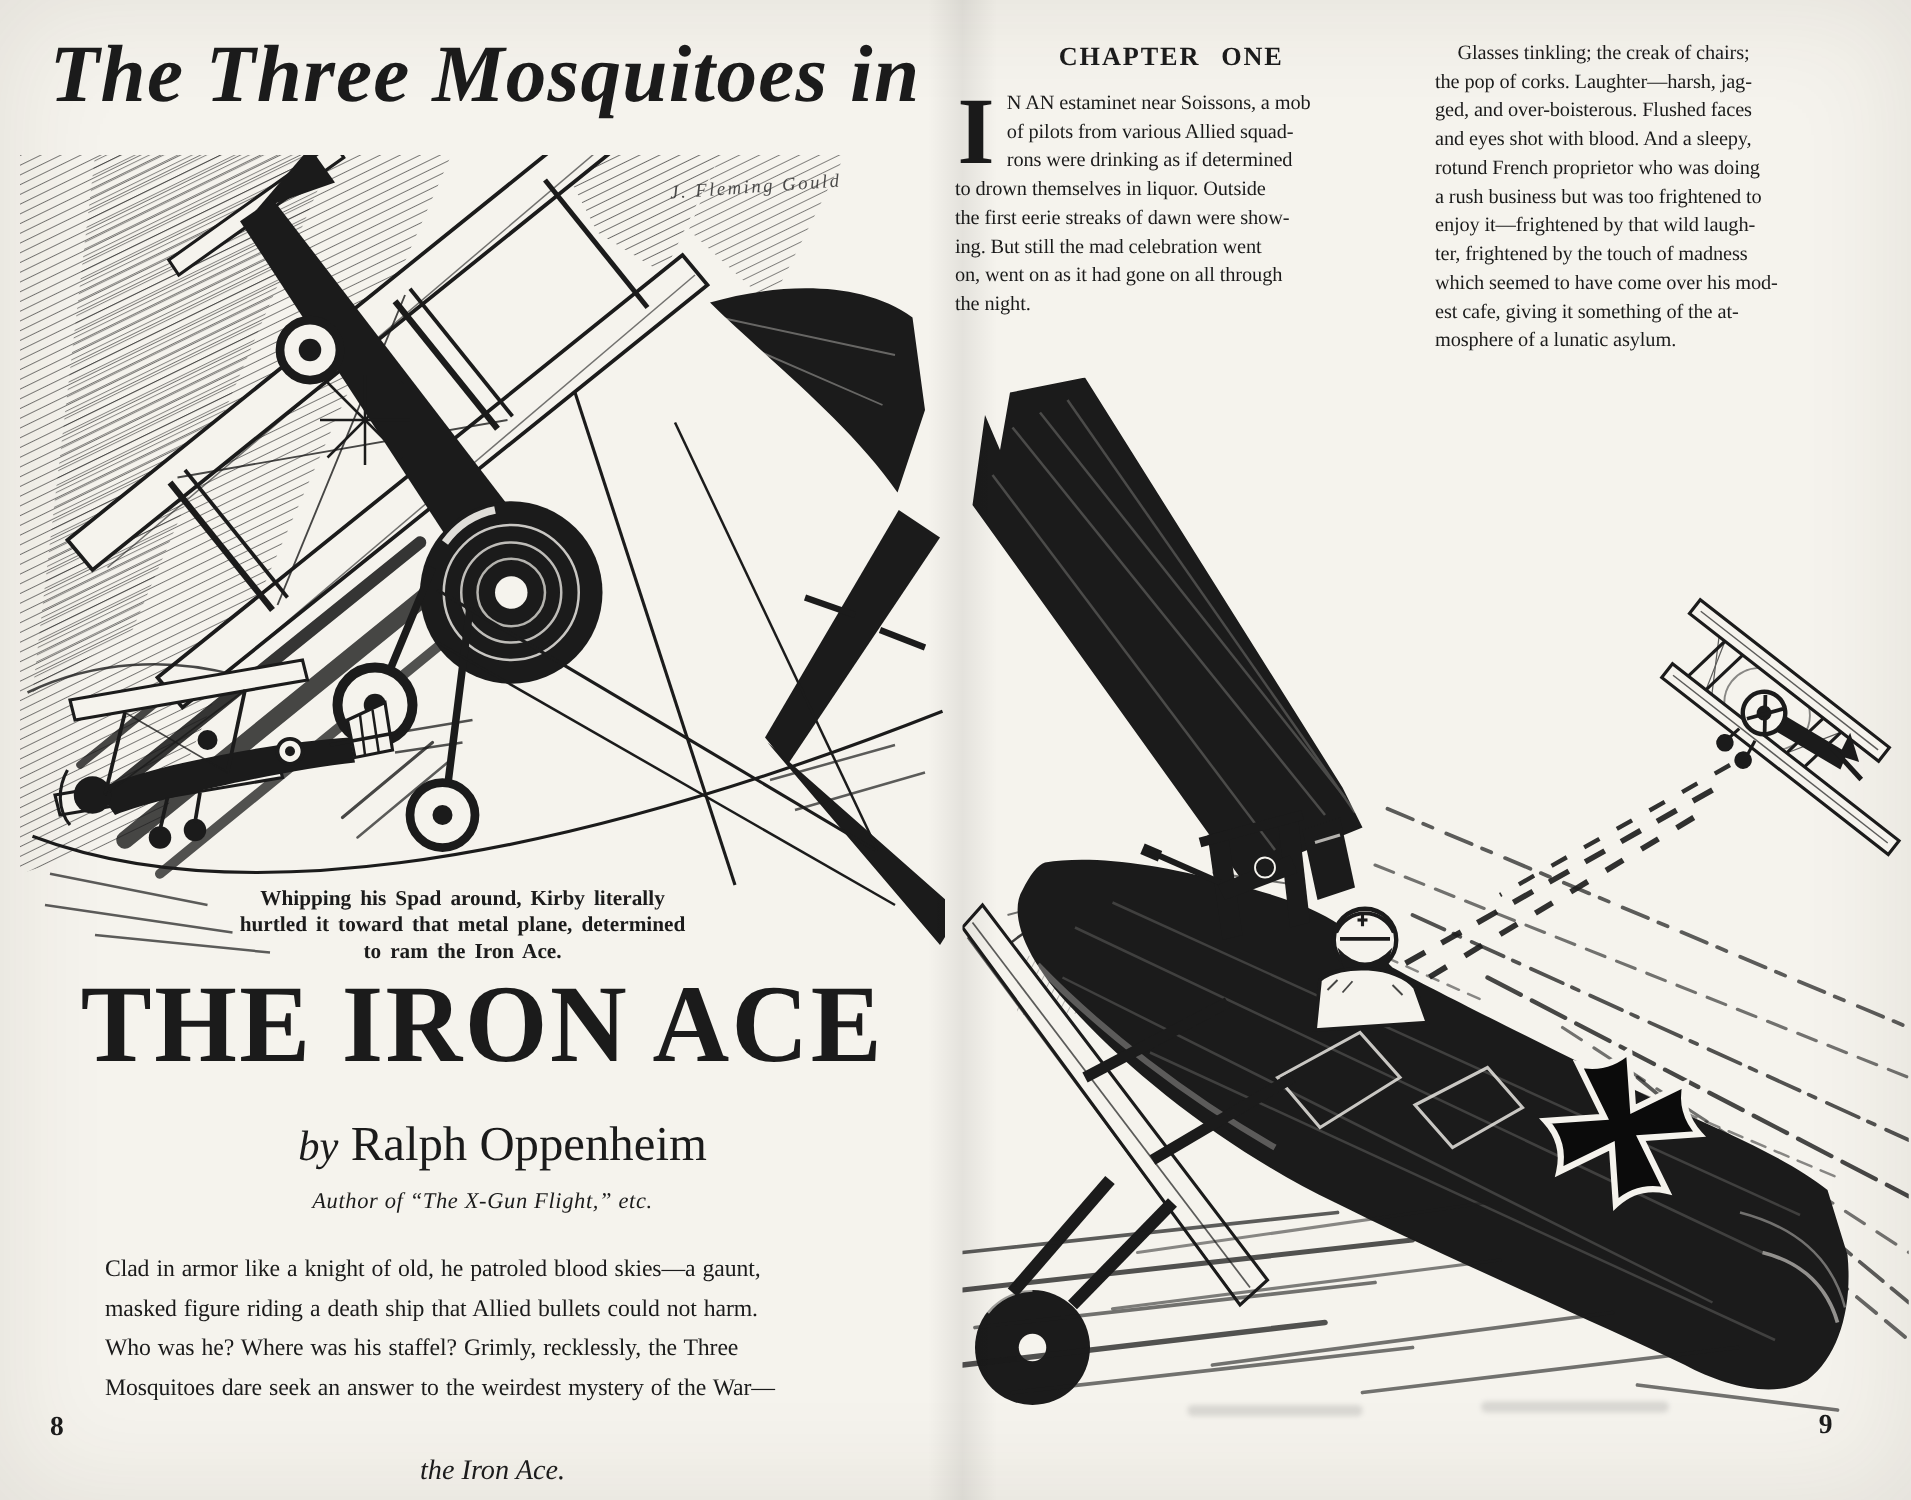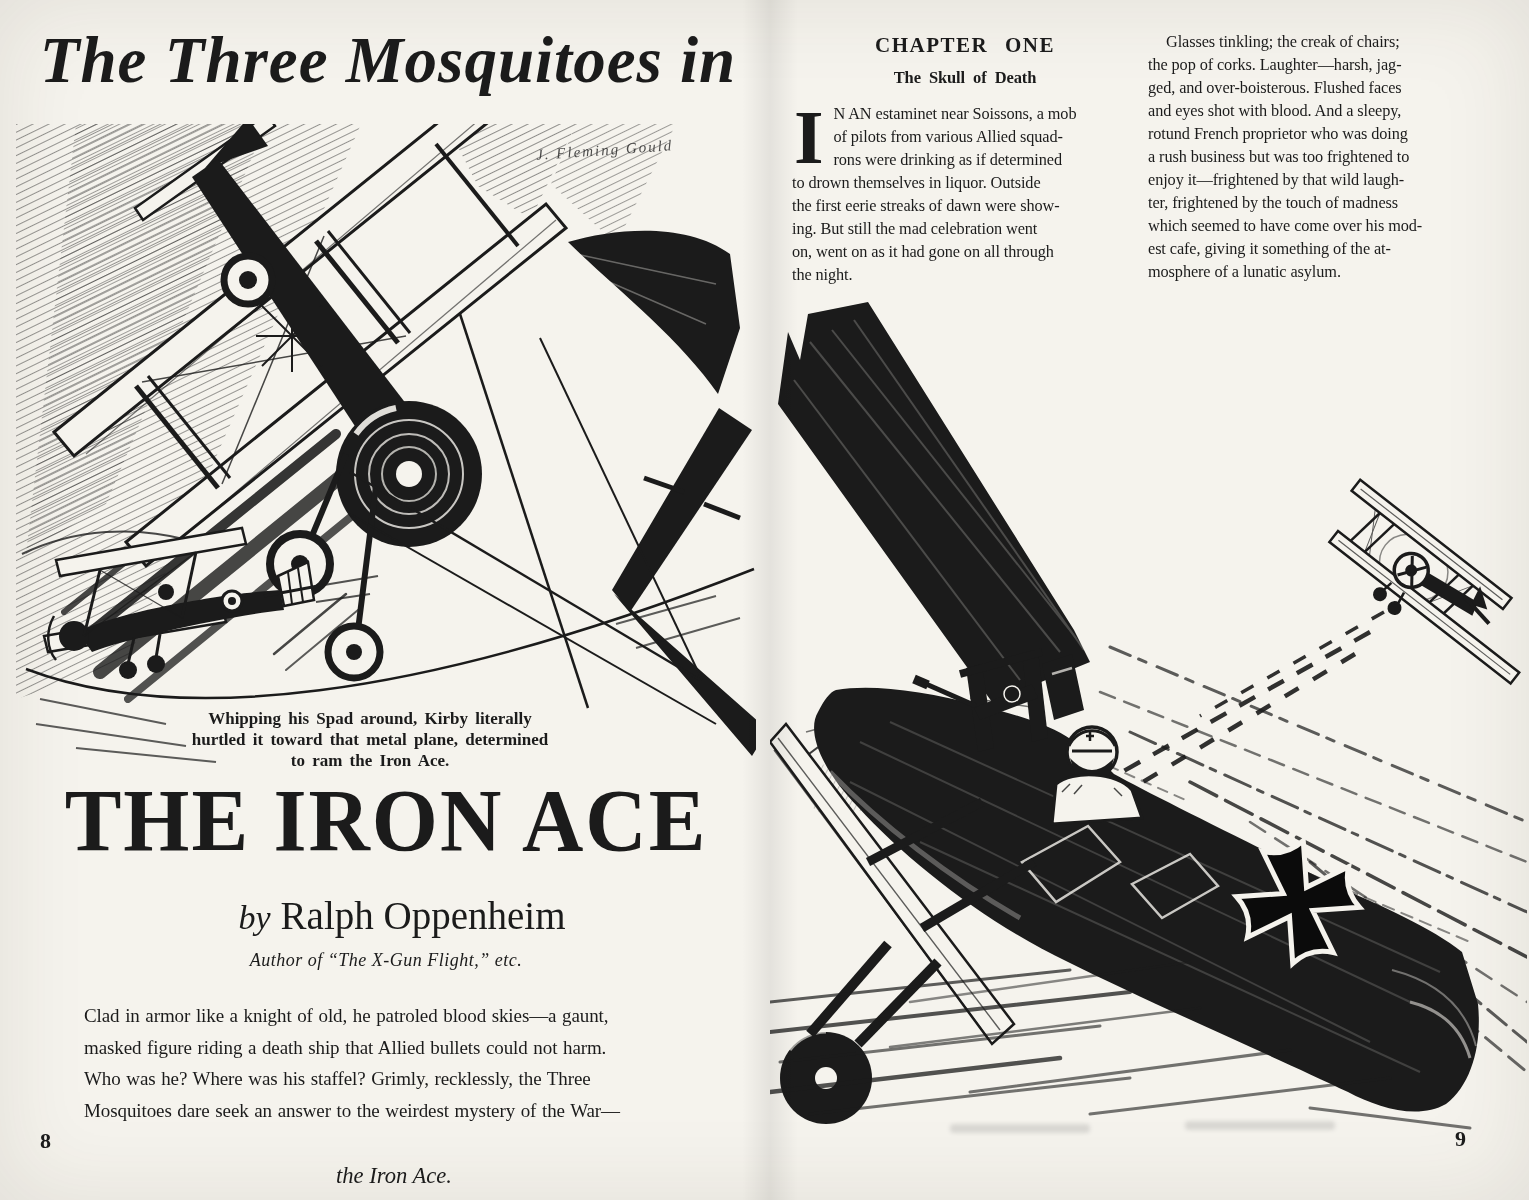--- a/index.html
+++ b/index.html
@@ -32,21 +32,21 @@
   .blurb { left:44px; top:1000px; width:700px; font-size:19px;
     line-height:31.5px; letter-spacing:-.1px; word-spacing:1px;margin-left:40px; }
   .blurb-last { left:44px; top:1163px; width:700px; text-align:center;
     font-style:italic; font-size:22.6px; }
   .pageno { font-weight:bold; font-size:22px; }
   .pn8 { left:40px; top:1128px; }
   .pn9 { left:1455px; top:1126px; }
 
   
   .col { font-size:16.3px; line-height:23px; letter-spacing:-.1px; text-align:left; }
-  .col1 { left:792px; top:34px; width:346px; }
+  .col1 { left:764px; top:34px; width:346px; }
   .chap-head { text-align:center; font-weight:bold; font-size:21px;
     letter-spacing:1.5px; word-spacing:10px; }
   .chap-sub { text-align:center; font-weight:bold; font-size:16.5px;
     word-spacing:4px; margin-top:9px; }
   .para1 { margin-top:13px; }
   .dropcap { float:left; font-weight:bold; font-size:76px; line-height:62px;
     padding:4px 10px 0 2px; }
   .col2 { left:1148px; top:30px; width:358px; text-indent:18px; }
   .illo2 { left:770px; top:302px; width:757px; height:830px; }
   .smudge { height:9px; border-radius:4px; background:#777; opacity:.22; filter:blur(2px); }
@@ -216,21 +216,20 @@
   <div class="abs blurb pre">Clad in armor like a knight of old, he patroled blood skies—a gaunt,
 masked figure riding a death ship that Allied bullets could not harm.
 Who was he?  Where was his staffel?  Grimly, recklessly, the Three
 Mosquitoes dare seek an answer to the weirdest mystery of the War—</div>
   <div class="abs blurb-last">the Iron Ace.</div>
 
   <div class="abs pageno pn8">8</div>
 
   <div class="abs col col1">
     <div class="chap-head">CHAPTER ONE</div>
-    <div class="chap-sub">The Skull of Death</div>
     <div class="para1">
       <span class="dropcap">I</span><span class="pre">N AN estaminet near Soissons, a mob
 of pilots from various Allied squad-
 rons were drinking as if determined
 to drown themselves in liquor. Outside
 the first eerie streaks of dawn were show-
 ing. But still the mad celebration went
 on, went on as it had gone on all through
 the night.</span>
     </div>

